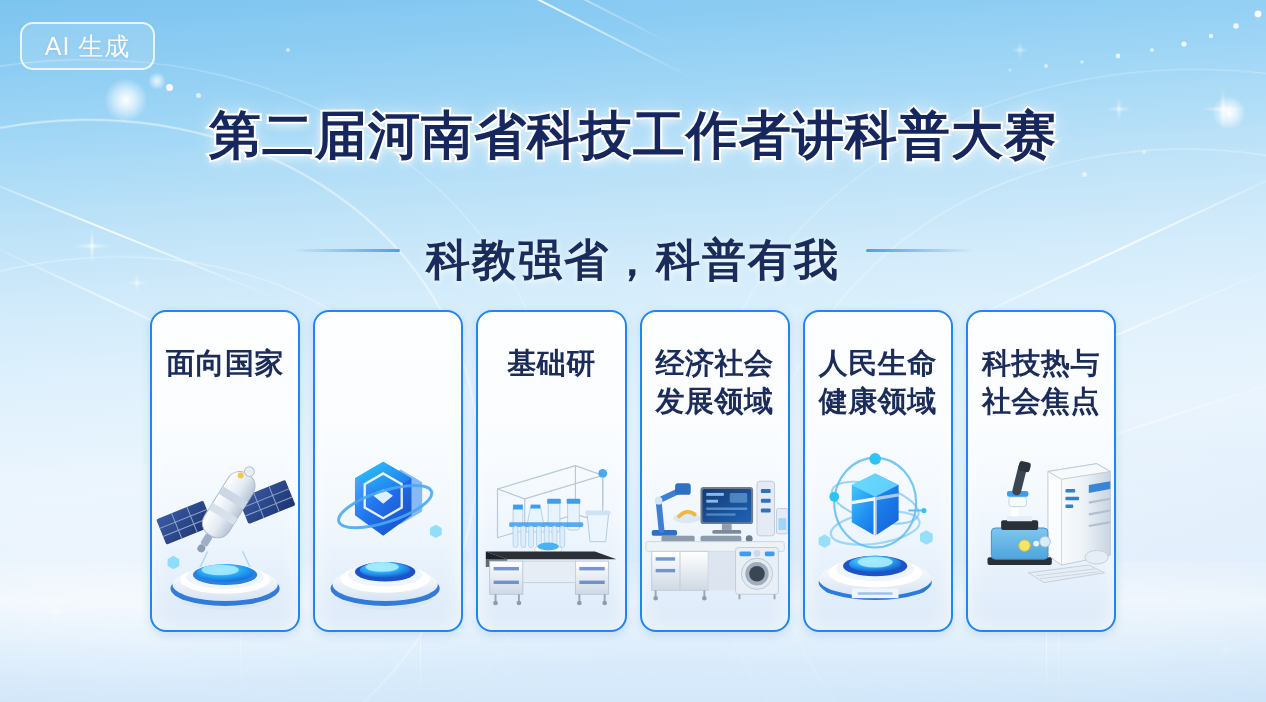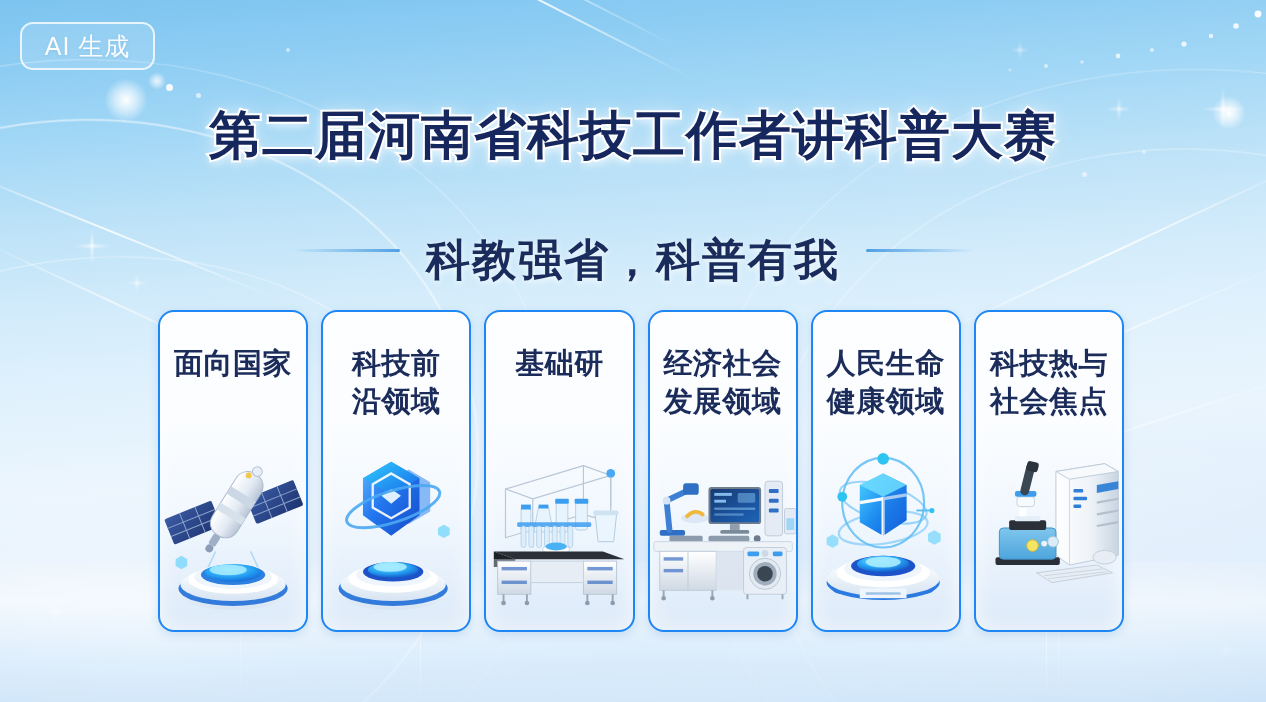--- a/index.html
+++ b/index.html
@@ -117,21 +117,21 @@
   .sub-rule.right{background:linear-gradient(90deg,#4f9fe4 0%,rgba(79,160,230,0) 100%);}
   #subtitle{
     font-size:44px;font-weight:bold;color:#1a2c5b;letter-spacing:2px;
     text-shadow:0 2px 6px rgba(255,255,255,.85);
     white-space:nowrap;
     margin-top:20px;
   }
 
   
   #cards{
-    position:absolute;left:158px;top:310px;
+    position:absolute;left:150px;top:310px;
     width:966px;height:322px;
     display:flex;gap:13px;
   }
   .card{
     position:relative;flex:1 1 0;
     border:2px solid #1f86f5;
     border-radius:16px;
     background:linear-gradient(180deg,#fdfeff 0%,#fbfdff 34%,#f2f8fe 62%,#e4effb 86%,#dbe9f8 100%);
     box-shadow:0 3px 10px rgba(90,150,205,.22), inset 0 0 22px rgba(255,255,255,.7);
     overflow:hidden;
@@ -282,24 +282,20 @@
           <ellipse cx="75" cy="137" rx="46" ry="14.5" fill="#ffffff"></ellipse>
           <ellipse cx="75" cy="134" rx="40" ry="12.5" fill="#eef5fc"></ellipse>
           <ellipse cx="75" cy="132" rx="33" ry="10.5" fill="#2d7fe0"></ellipse>
           <ellipse cx="75" cy="130" rx="29" ry="9" fill="url(#pad1)"></ellipse>
           <ellipse cx="70" cy="127" rx="19" ry="5.5" fill="#a7ecff" opacity=".85"></ellipse>
         </svg>
       </div>
     </div>
 
     <div class="card">
-      <div class="card-title">
-        <div>科技前</div>
-        <div>沿领域</div>
-      </div>
       <div class="card-art">
         <svg viewBox="0 0 150 168">
           <defs>
             <linearGradient id="sh2" x1="0" y1="0" x2="1" y2="1">
               <stop offset="0" stop-color="#5fb8ff"></stop>
                 <stop offset=".45" stop-color="#2276ef"></stop>
                 <stop offset="1" stop-color="#1549c8"></stop>
             </linearGradient>
             <linearGradient id="sh2b" x1="0" y1="0" x2="1" y2="1">
               <stop offset="0" stop-color="#2ad0ff"></stop>

